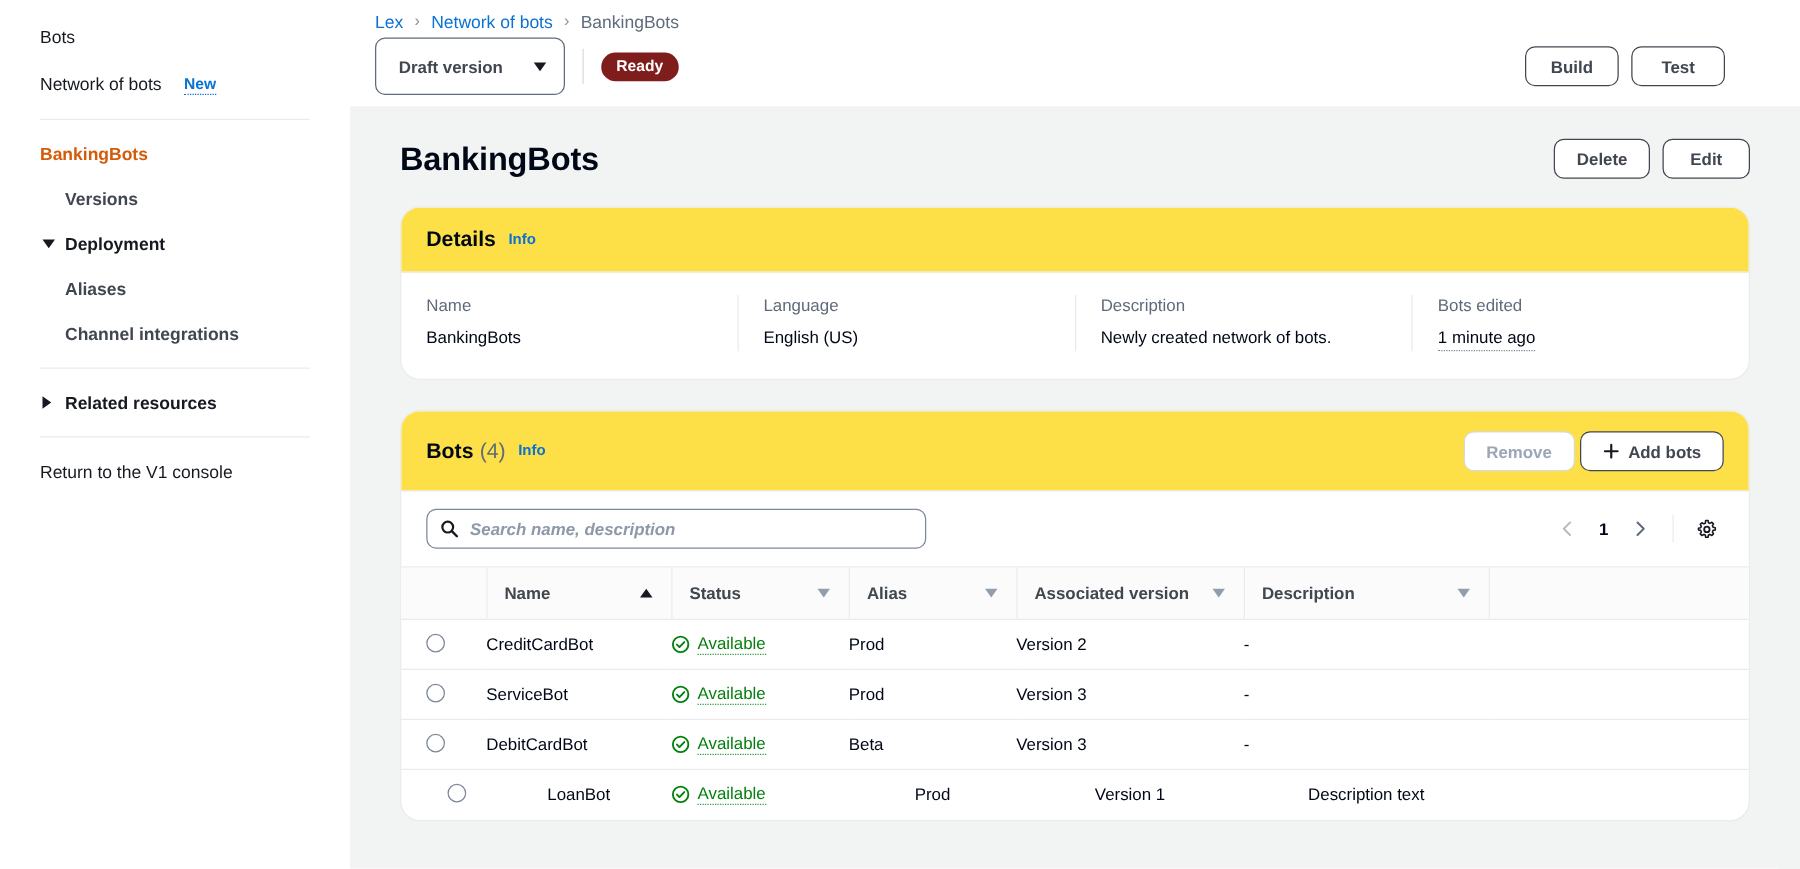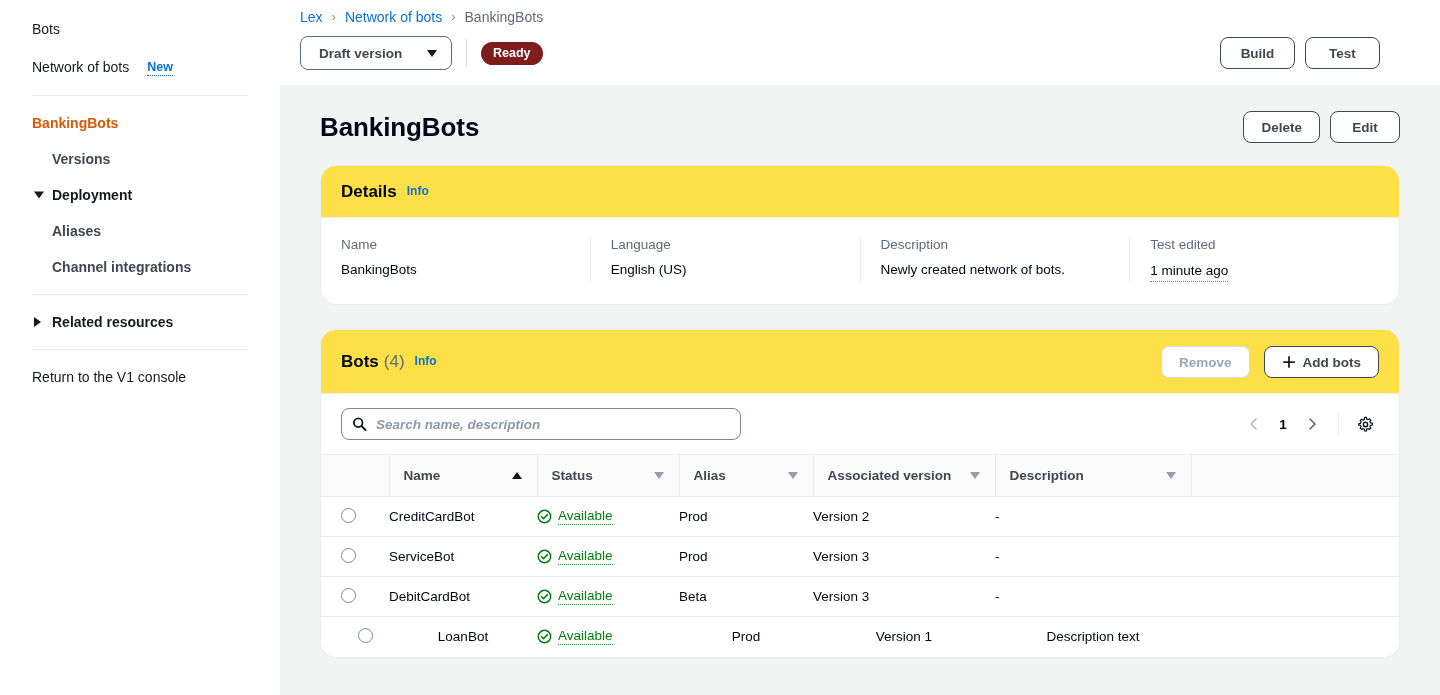--- a/index.html
+++ b/index.html
@@ -103,21 +103,21 @@
     border: 1px solid #414750;
     border-radius: 8px;
     height: 32px;
     padding: 0 17px;
     cursor: pointer;
     display: inline-flex; align-items: center; justify-content: center;
     white-space: nowrap;
   }
   .btn.disabled { color: #9ba7b6; border-color: #d5dbdb; cursor: default; }
   .btn-version {
-    height: 34px; padding: 0 14px 0 18px; min-width: 152px;
+    height: 46px; padding: 0 14px 0 18px; min-width: 152px;
     justify-content: space-between;
     border-color: #5f6b7a;
   }
   .btn-version .tri {
     width: 0; height: 0;
     border-left: 5.5px solid transparent;
     border-right: 5.5px solid transparent;
     border-top: 7.5px solid #16191f;
     margin-left: 14px;
   }
@@ -168,21 +168,21 @@
   }
   .card-title {
     font-size: 17px; font-weight: 700; color: #000716;
   }
   .card-count { font-size: 17px; font-weight: 400; color: #5f6b7a; margin-left: 5px; }
   .info-link {
     color: #0972d3; font-size: 12px; font-weight: 700;
     margin-left: 10px; text-decoration: none;
     position: relative; top: -1px;
   }
-  .card-header-actions { margin-left: auto; display: flex; gap: 14px; align-items: flex-start; }
+  .card-header-actions { margin-left: auto; display: flex; gap: 4px; align-items: flex-start; }
 
   
   .details-body { display: flex; padding: 18px 0 22px 0; }
   .detail-col {
     flex: 1; padding: 0 20px;
     position: relative;
   }
   .detail-col + .detail-col { border-left: 1px solid #e9ebed; }
   .detail-label { font-size: 13.5px; color: #5f6b7a; margin-bottom: 7px; line-height: 18px; }
   .detail-value { font-size: 13.5px; color: #000716; line-height: 18px; }
@@ -396,21 +396,21 @@
           </div>
           <div class="detail-col">
             <div class="detail-label">Language</div>
             <div class="detail-value">English (US)</div>
           </div>
           <div class="detail-col">
             <div class="detail-label">Description</div>
             <div class="detail-value">Newly created network of bots.</div>
           </div>
           <div class="detail-col">
-            <div class="detail-label">Test edited</div>
+            <div class="detail-label">Bots edited</div>
             <div class="detail-value dotted">1 minute ago</div>
           </div>
         </div>
       </section>
 
       <section class="card">
         <div class="card-header">
           <span class="card-title">Bots</span>
           <span class="card-count">(4)</span>
           <a class="info-link" href="#">Info</a>

